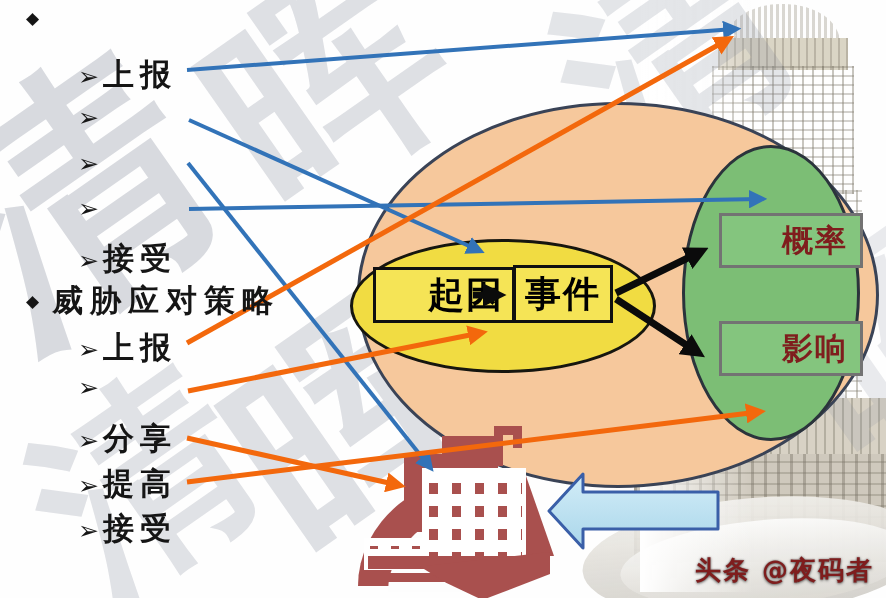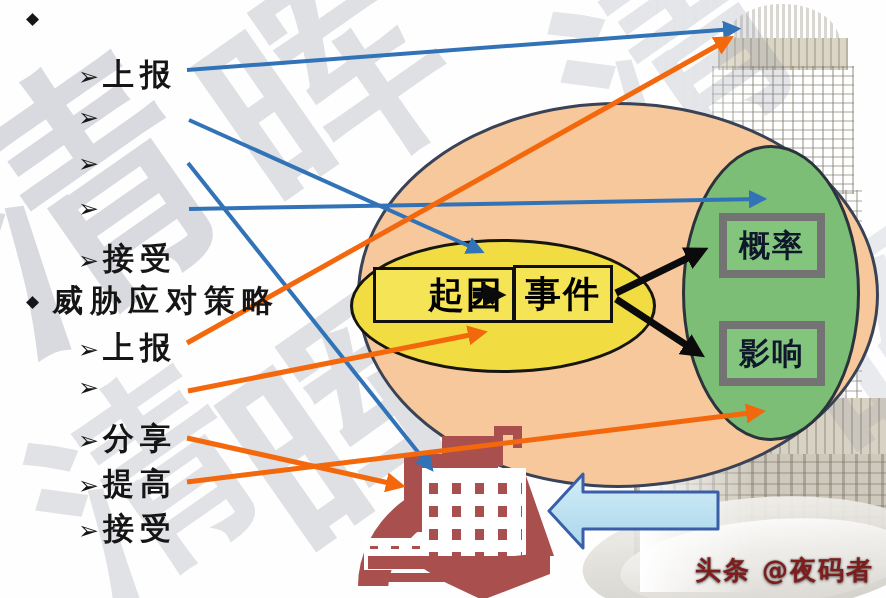--- a/index.html
+++ b/index.html
@@ -40,21 +40,21 @@
   .wm{position:absolute;z-index:2;color:rgba(128,136,152,.30);font-weight:700;line-height:1;
       transform:rotate(-35deg);user-select:none;}
   
   .ellipse{position:absolute;border-radius:50%;}
   .el-risk{left:357px;top:102px;width:516px;height:380px;background:#F6C89C;border:3px solid #3A4356;z-index:3;}
   .el-yellow{left:350px;top:239px;width:300px;height:128px;background:#F1DC42;border:3px solid #16160F;z-index:4;}
   .el-green{left:682px;top:145px;width:172px;height:290px;background:#7CBE75;border:3px solid #2B343C;z-index:4;}
   .box{position:absolute;display:flex;align-items:center;justify-content:center;z-index:5;
        font-weight:700;letter-spacing:2px;}
   .bx-yellow{background:#F5E456;border:3px solid #101010;color:#000;font-size:36px;}
-  .bx-green{background:#84C57E;border:8px solid #737373;color:#0f172a;font-size:31px;}
+  .bx-green{background:#84C57E;border:3px solid #737373;color:#7f1d1d;font-size:31px;padding-left:48px;}
   #cause-box{left:373px;top:267px;width:92px;height:50px;padding-left:44px;}
   #event-box{left:513px;top:265px;width:94px;height:52px;}
   #prob-box{left:719px;top:213px;width:90px;height:49px;}
   #impact-box{left:719px;top:321px;width:90px;height:49px;}
   
   .redb{position:absolute;left:358px;top:424px;width:232px;height:172px;z-index:6;}
   .redb *{position:absolute;}
   .rb{background:#A9504E;}
   .rb-swoosh{left:0;top:46px;width:140px;height:116px;border-radius:100% 0 0 0;}
   .rb-swoosh-cut{left:30px;top:76px;width:120px;height:92px;border-radius:100% 0 0 0;background:#FDFDFD;}

